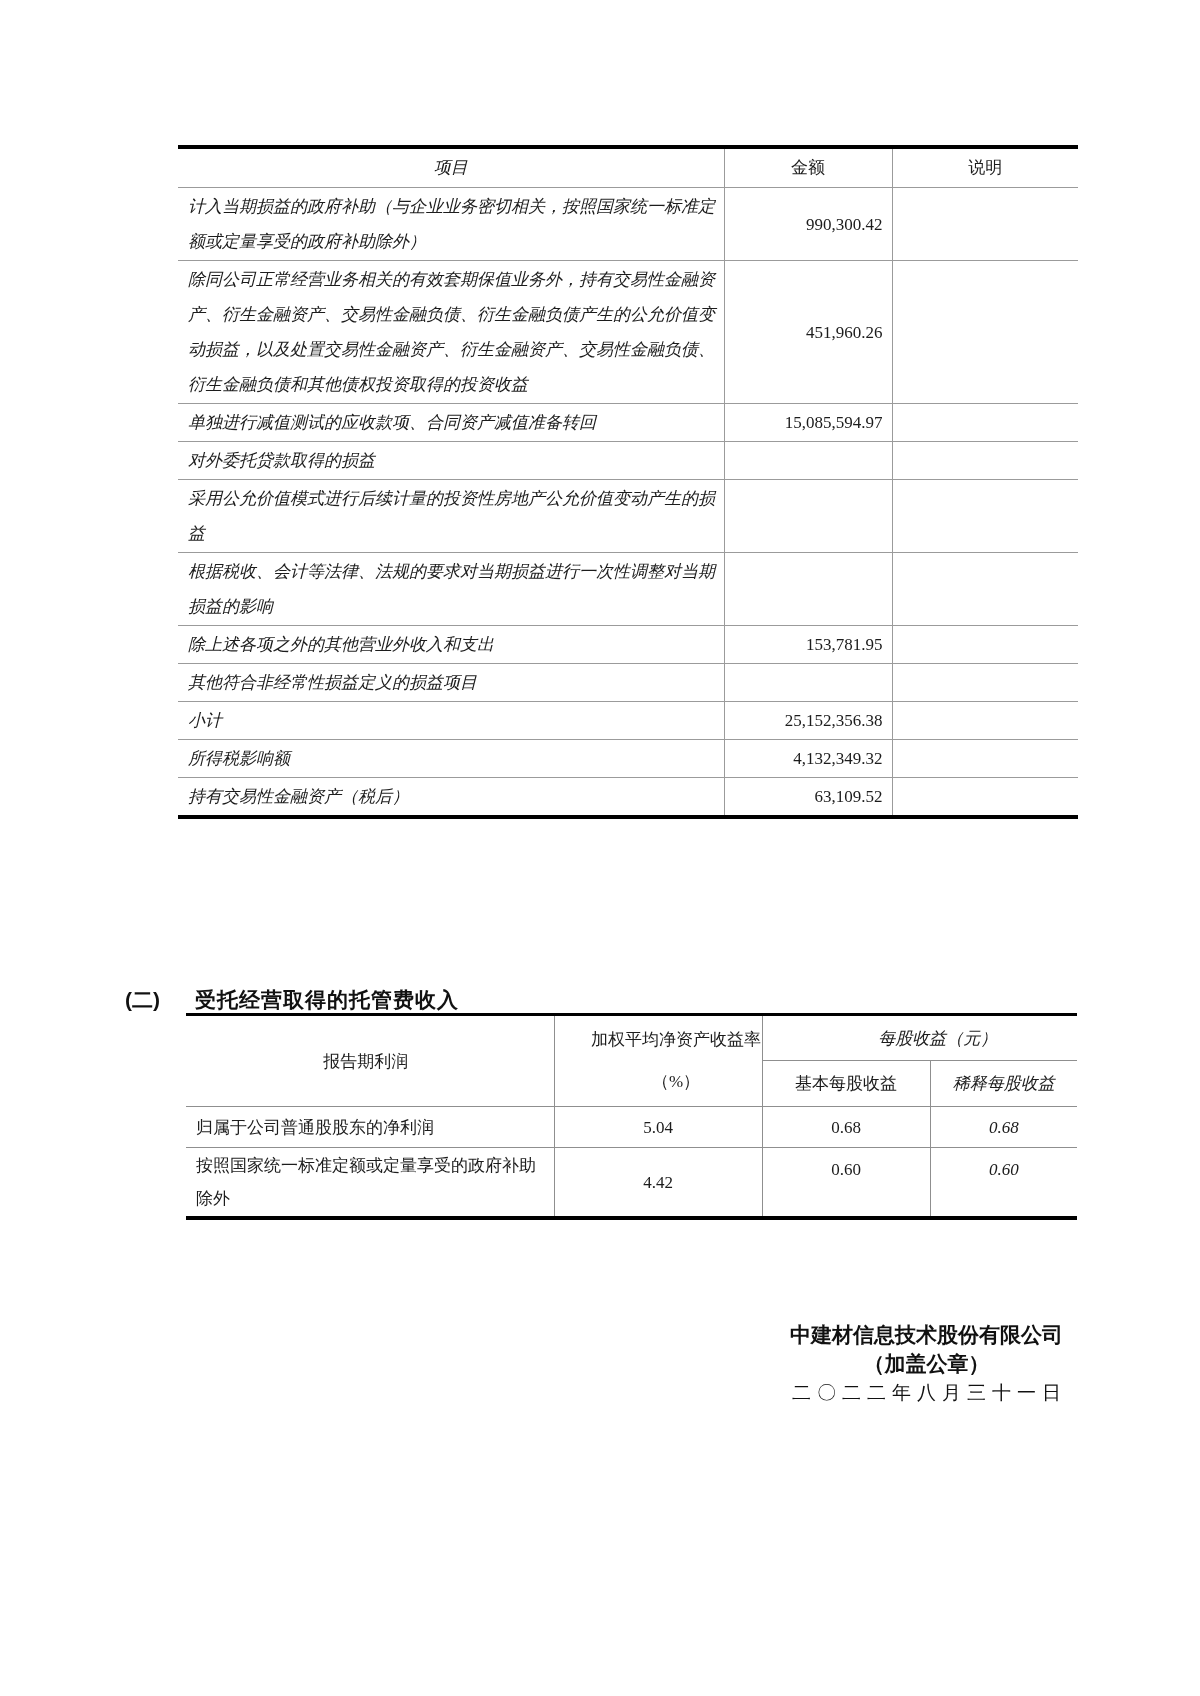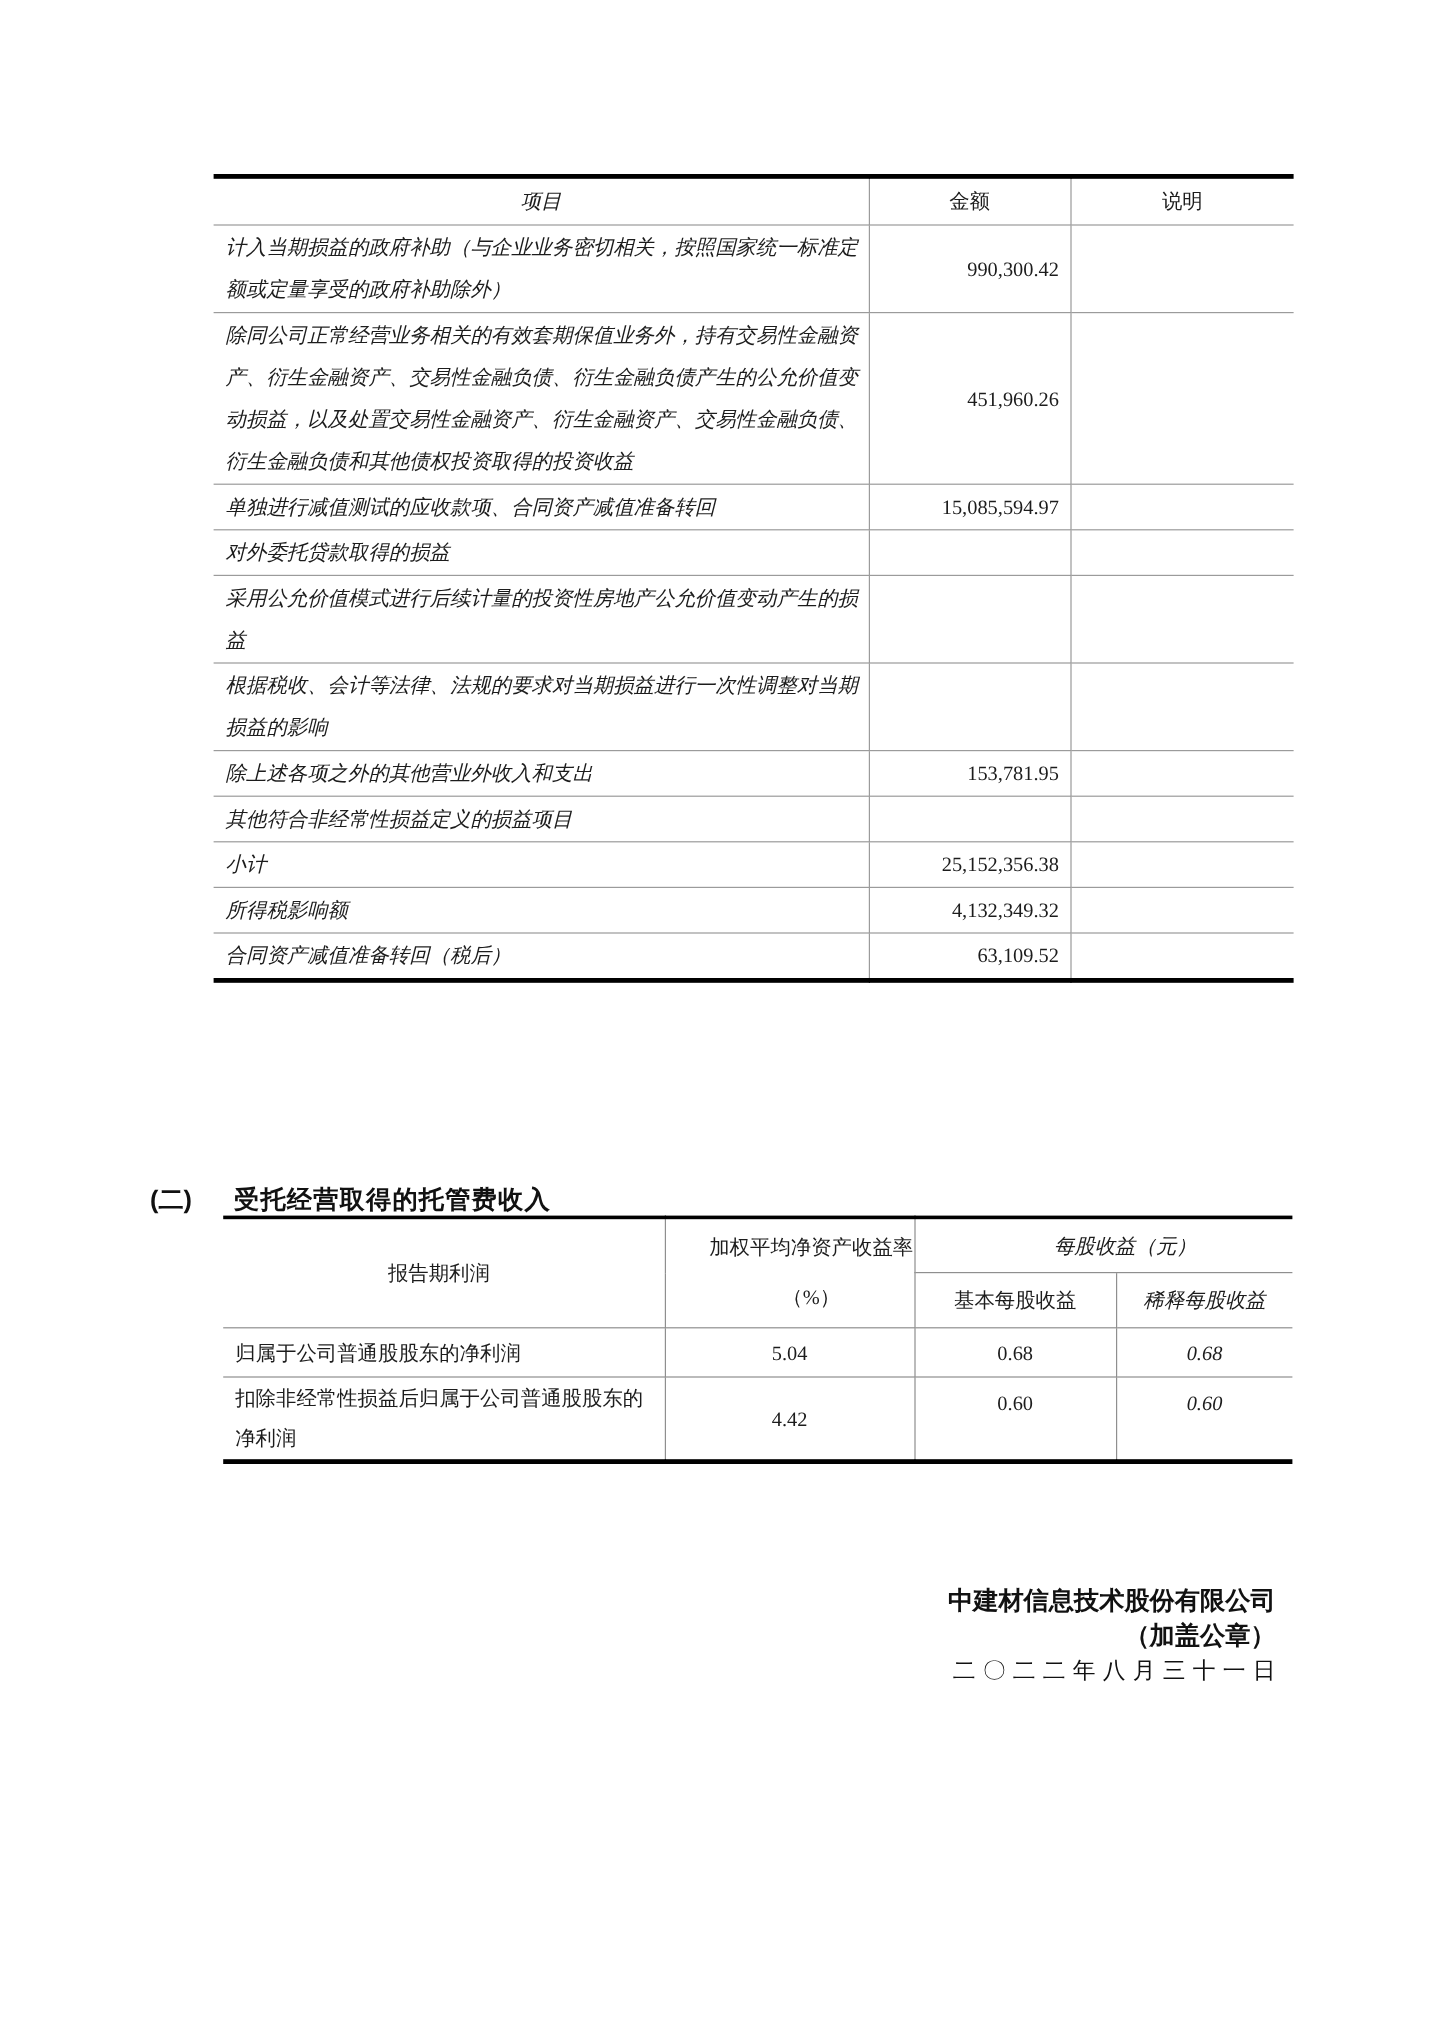--- a/index.html
+++ b/index.html
@@ -52,21 +52,21 @@
   table.t2 td:last-child  { border-right:none;font-style:italic; }
   table.t2 td.item { text-align:left; padding-left:10px; padding-right:8px; border-left:none; }
   table.t2 tr.h1 td { height:42px;padding-left:36px; }
   table.t2 tr.h2 td { height:43px; }
   table.t2 tr.d1 td { height:38px; }
   table.t2 tr.d2 td { height:58px; }
   table.t2 td.roe2line { line-height:42px; }
   table.t2 tr.d2 td.eps-top { vertical-align:top; padding-top:5px; }
 
   
-  .footer { position:absolute; top:1320px; right:137px; text-align:right; color:#111; }
+  .footer { position:absolute; top:1320px; right:137px; text-align:center; color:#111; }
   .footer .company, .footer .seal {
     font-family:"Liberation Sans","DejaVu Sans",sans-serif;
     font-weight:bold; font-size:21px; line-height:29px;
   }
   .footer .date {
     font-family:"Liberation Serif","DejaVu Serif",serif;
     font-size:19px; line-height:29px; letter-spacing:6px; margin-right:-6px;
   }
 </style>
 </head>
@@ -131,21 +131,21 @@
           <td class="c-item">小计</td>
           <td class="c-amt">25,152,356.38</td>
           <td class="c-note"></td>
         </tr>
         <tr>
           <td class="c-item">所得税影响额</td>
           <td class="c-amt">4,132,349.32</td>
           <td class="c-note"></td>
         </tr>
         <tr>
-          <td class="c-item">合同资产减值准备转回（税后）</td>
+          <td class="c-item">持有交易性金融资产（税后）</td>
           <td class="c-amt">63,109.52</td>
           <td class="c-note"></td>
         </tr>
       </tbody>
     </table>
   </div>
 
   <div class="sec2">
     <span class="marker">(二)</span>
     <span class="title">受托经营取得的托管费收入</span>
@@ -172,21 +172,21 @@
           <td>基本每股收益</td>
           <td>稀释每股收益</td>
         </tr>
         <tr class="d1">
           <td class="item">归属于公司普通股股东的净利润</td>
           <td>5.04</td>
           <td>0.68</td>
           <td>0.68</td>
         </tr>
         <tr class="d2">
-          <td class="item">扣除非经常性损益后归属于公司普通股股东的净利润</td>
+          <td class="item">按照国家统一标准定额或定量享受的政府补助除外</td>
           <td>4.42</td>
           <td class="eps-top">0.60</td>
           <td class="eps-top">0.60</td>
         </tr>
       </tbody>
     </table>
   </div>
 
   <div class="footer">
     <div class="company">中建材信息技术股份有限公司</div>

